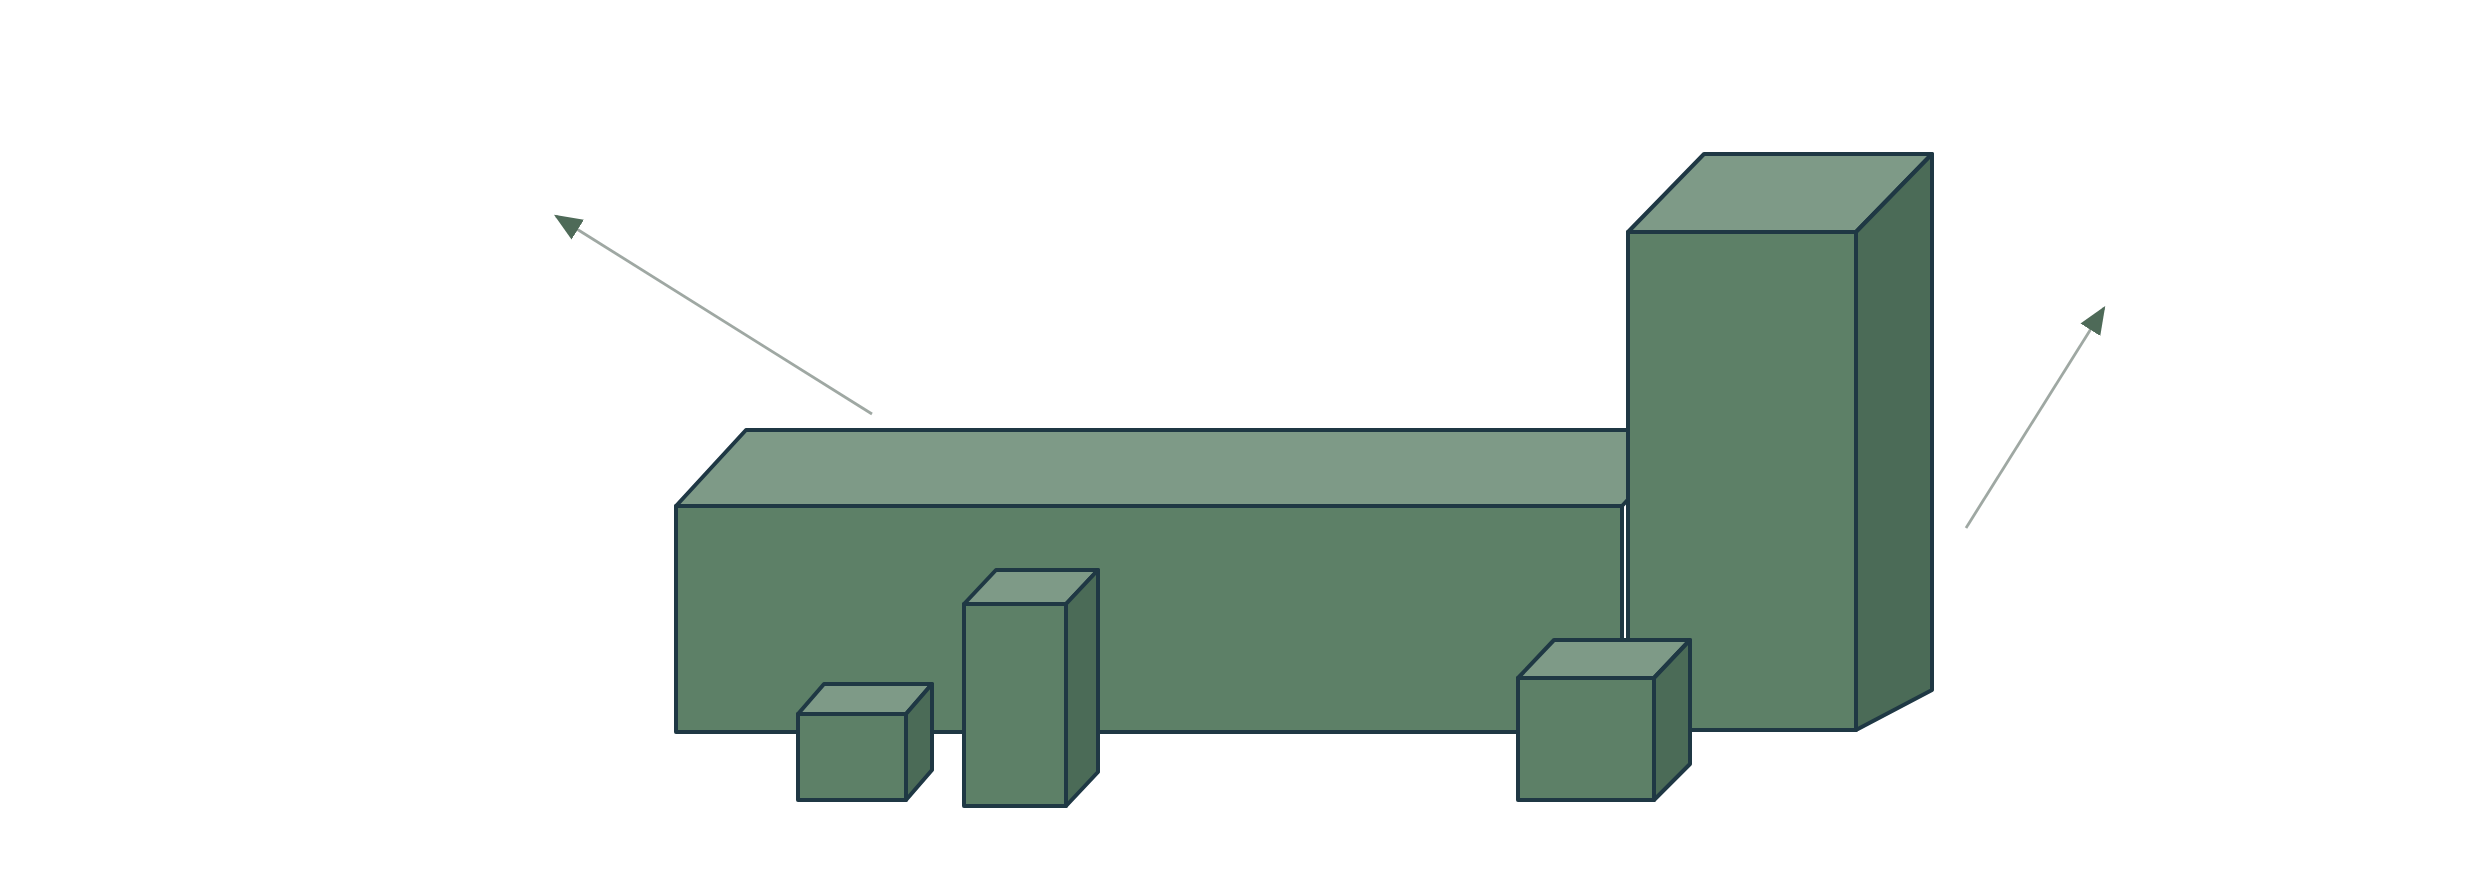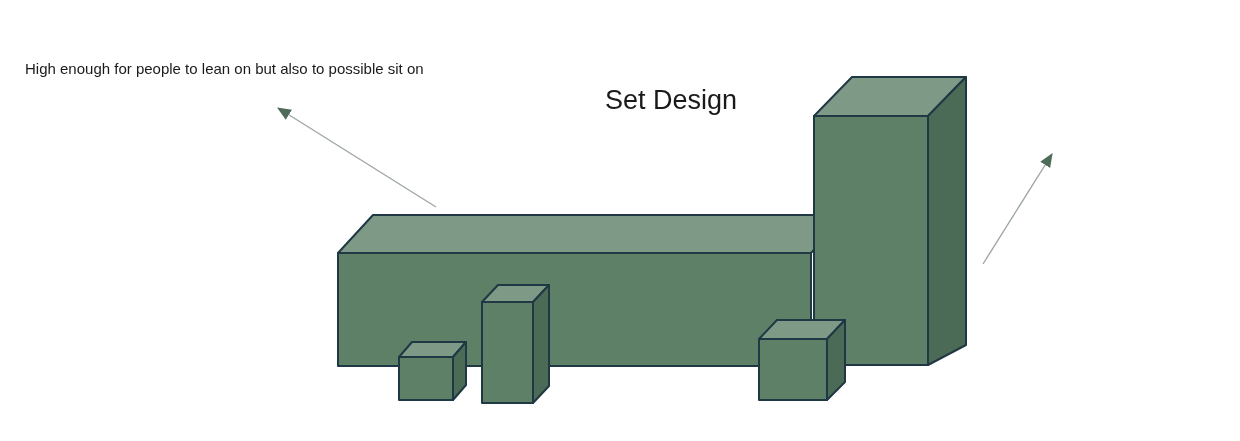--- a/index.html
+++ b/index.html
@@ -49,18 +49,16 @@
     <polygon class="face front" points="482,302 533,302 533,403 482,403"></polygon>
 
     <polygon class="face top" points="759,339 777,320 845,320 827,339"></polygon>
     <polygon class="face side" points="827,339 845,320 845,382 827,400"></polygon>
     <polygon class="face front" points="759,339 827,339 827,400 759,400"></polygon>
 
     <line class="arrow-line" x1="436" y1="207" x2="278" y2="108" marker-end="url(#ah)"></line>
     <line class="arrow-line" x1="983" y1="264" x2="1052" y2="154" marker-end="url(#ah)"></line>
   </svg>
 
-  <div class="label ann ann-left">High enough for people to lean on but also to possible sit on</div>
 
-  <div class="label title">Set Design</div>
 
 
 </div>
 
 </body></html>

